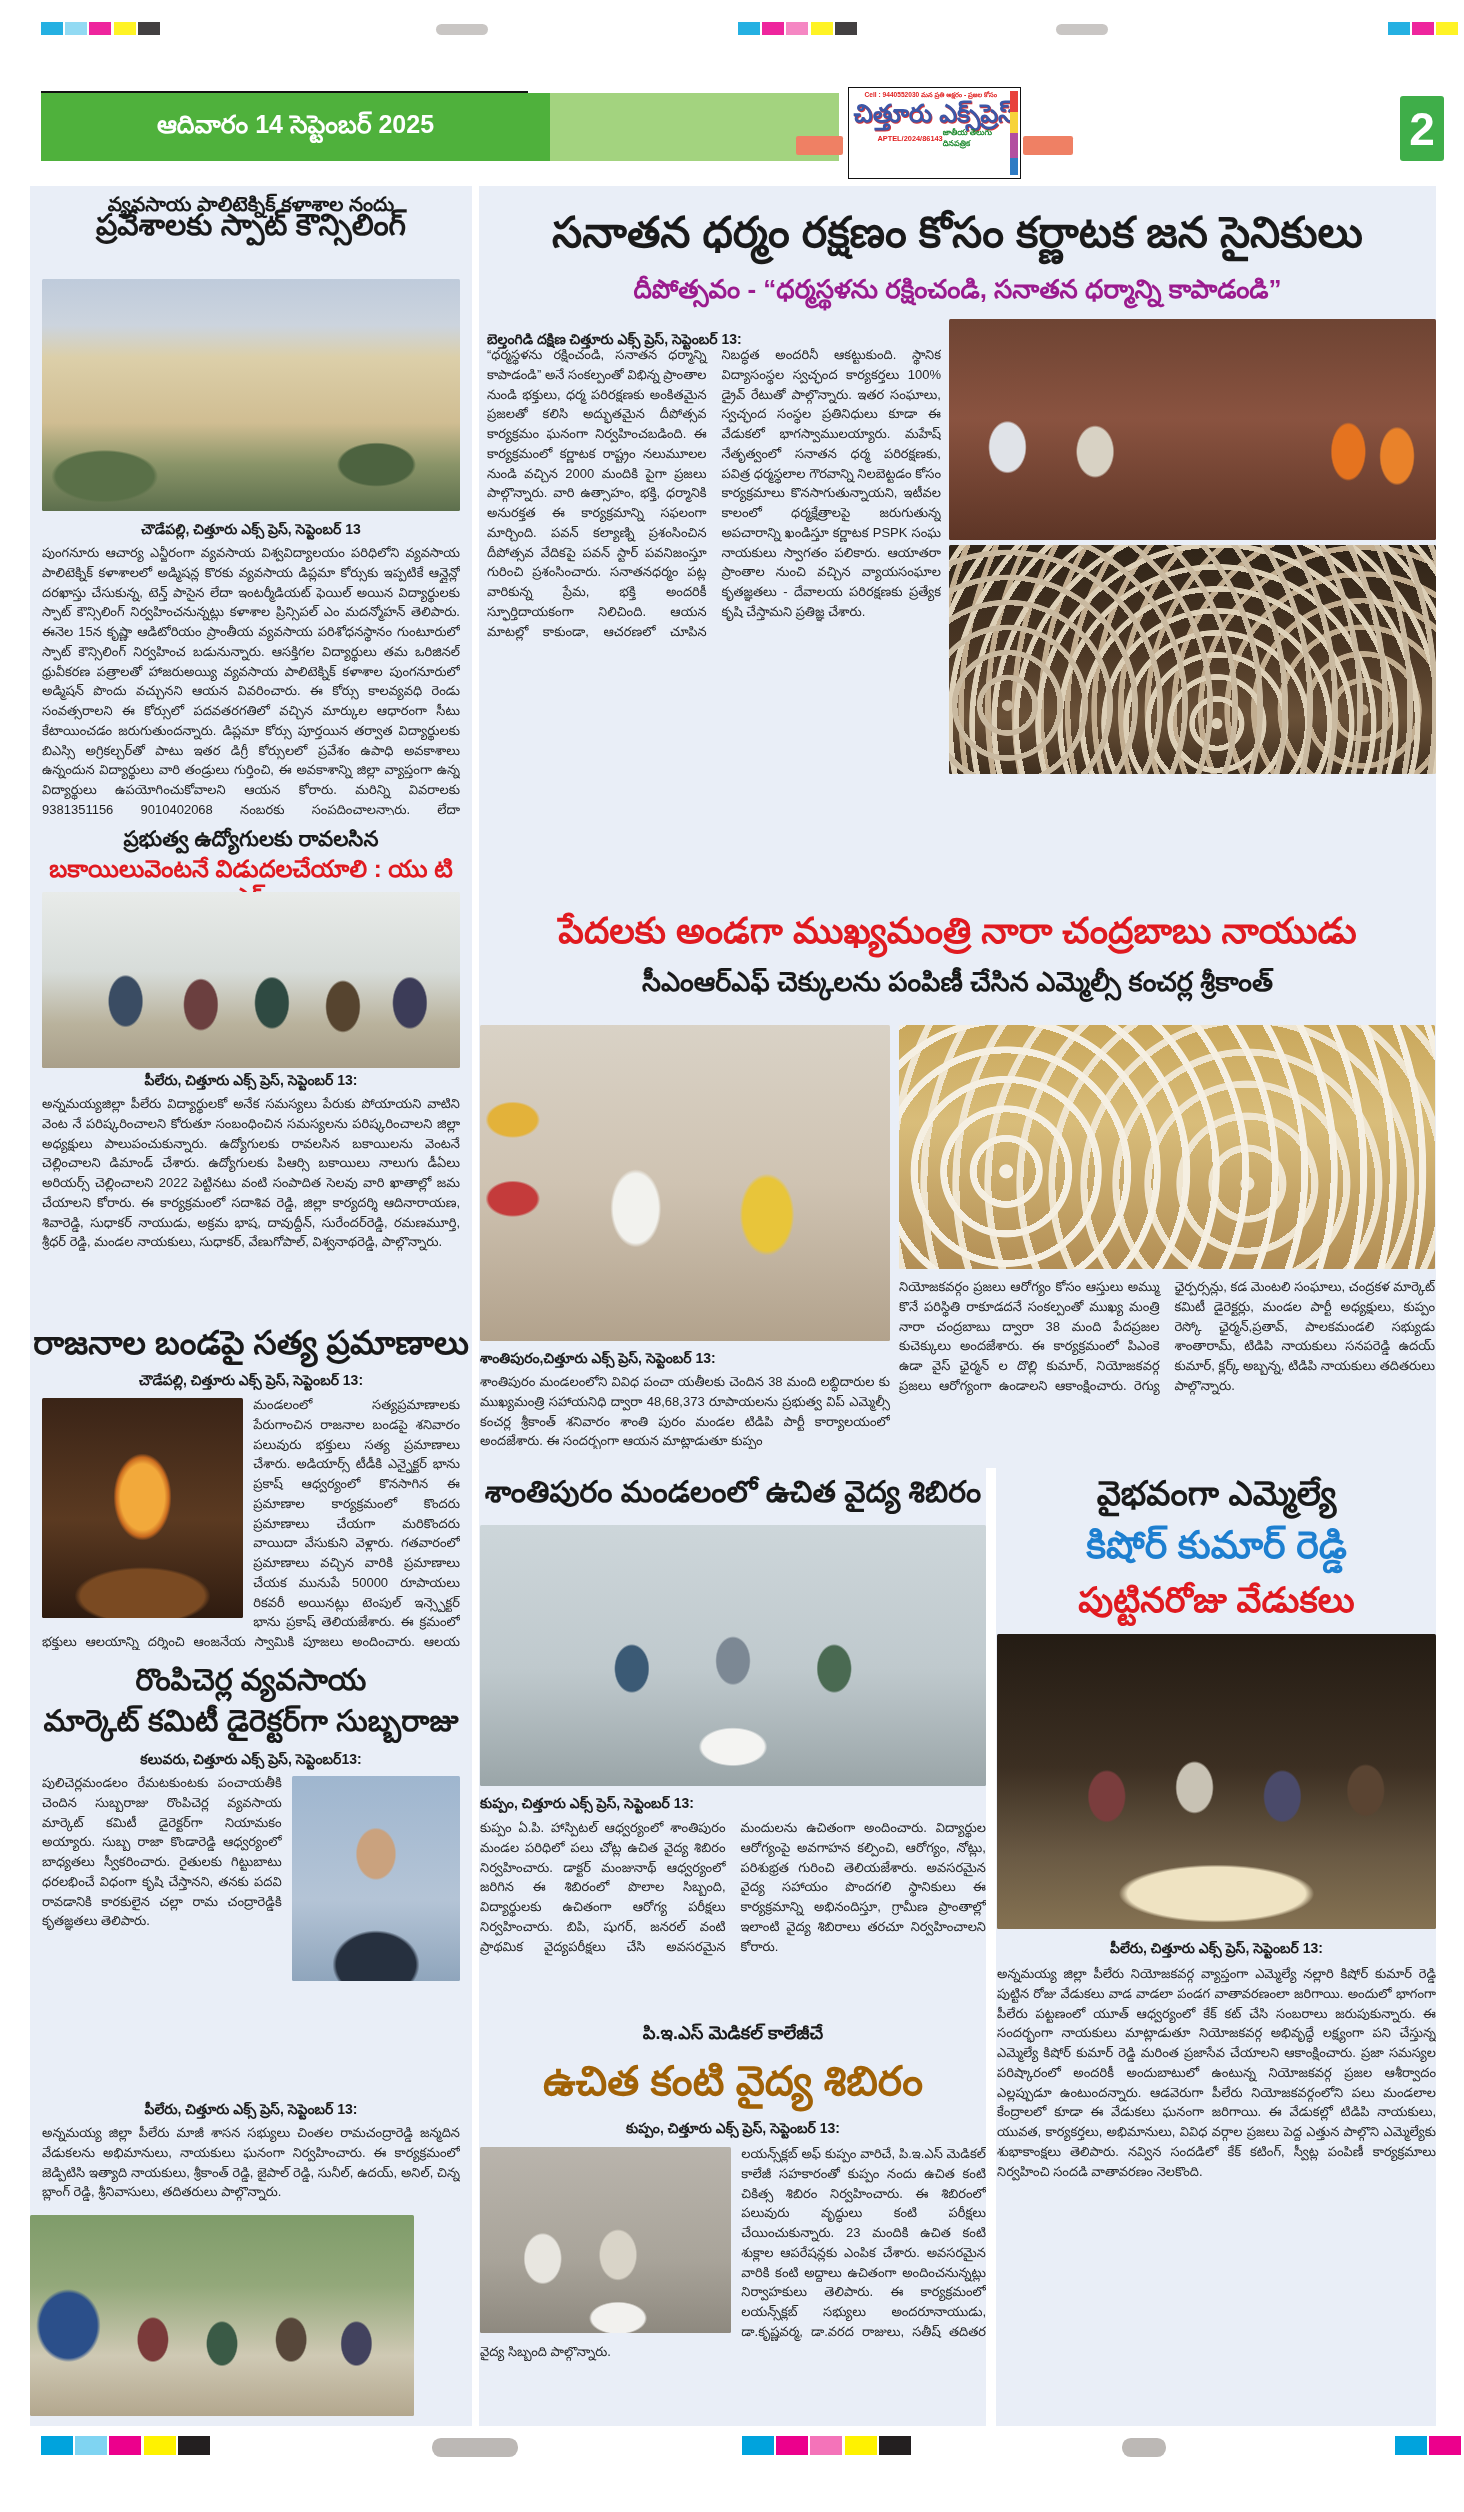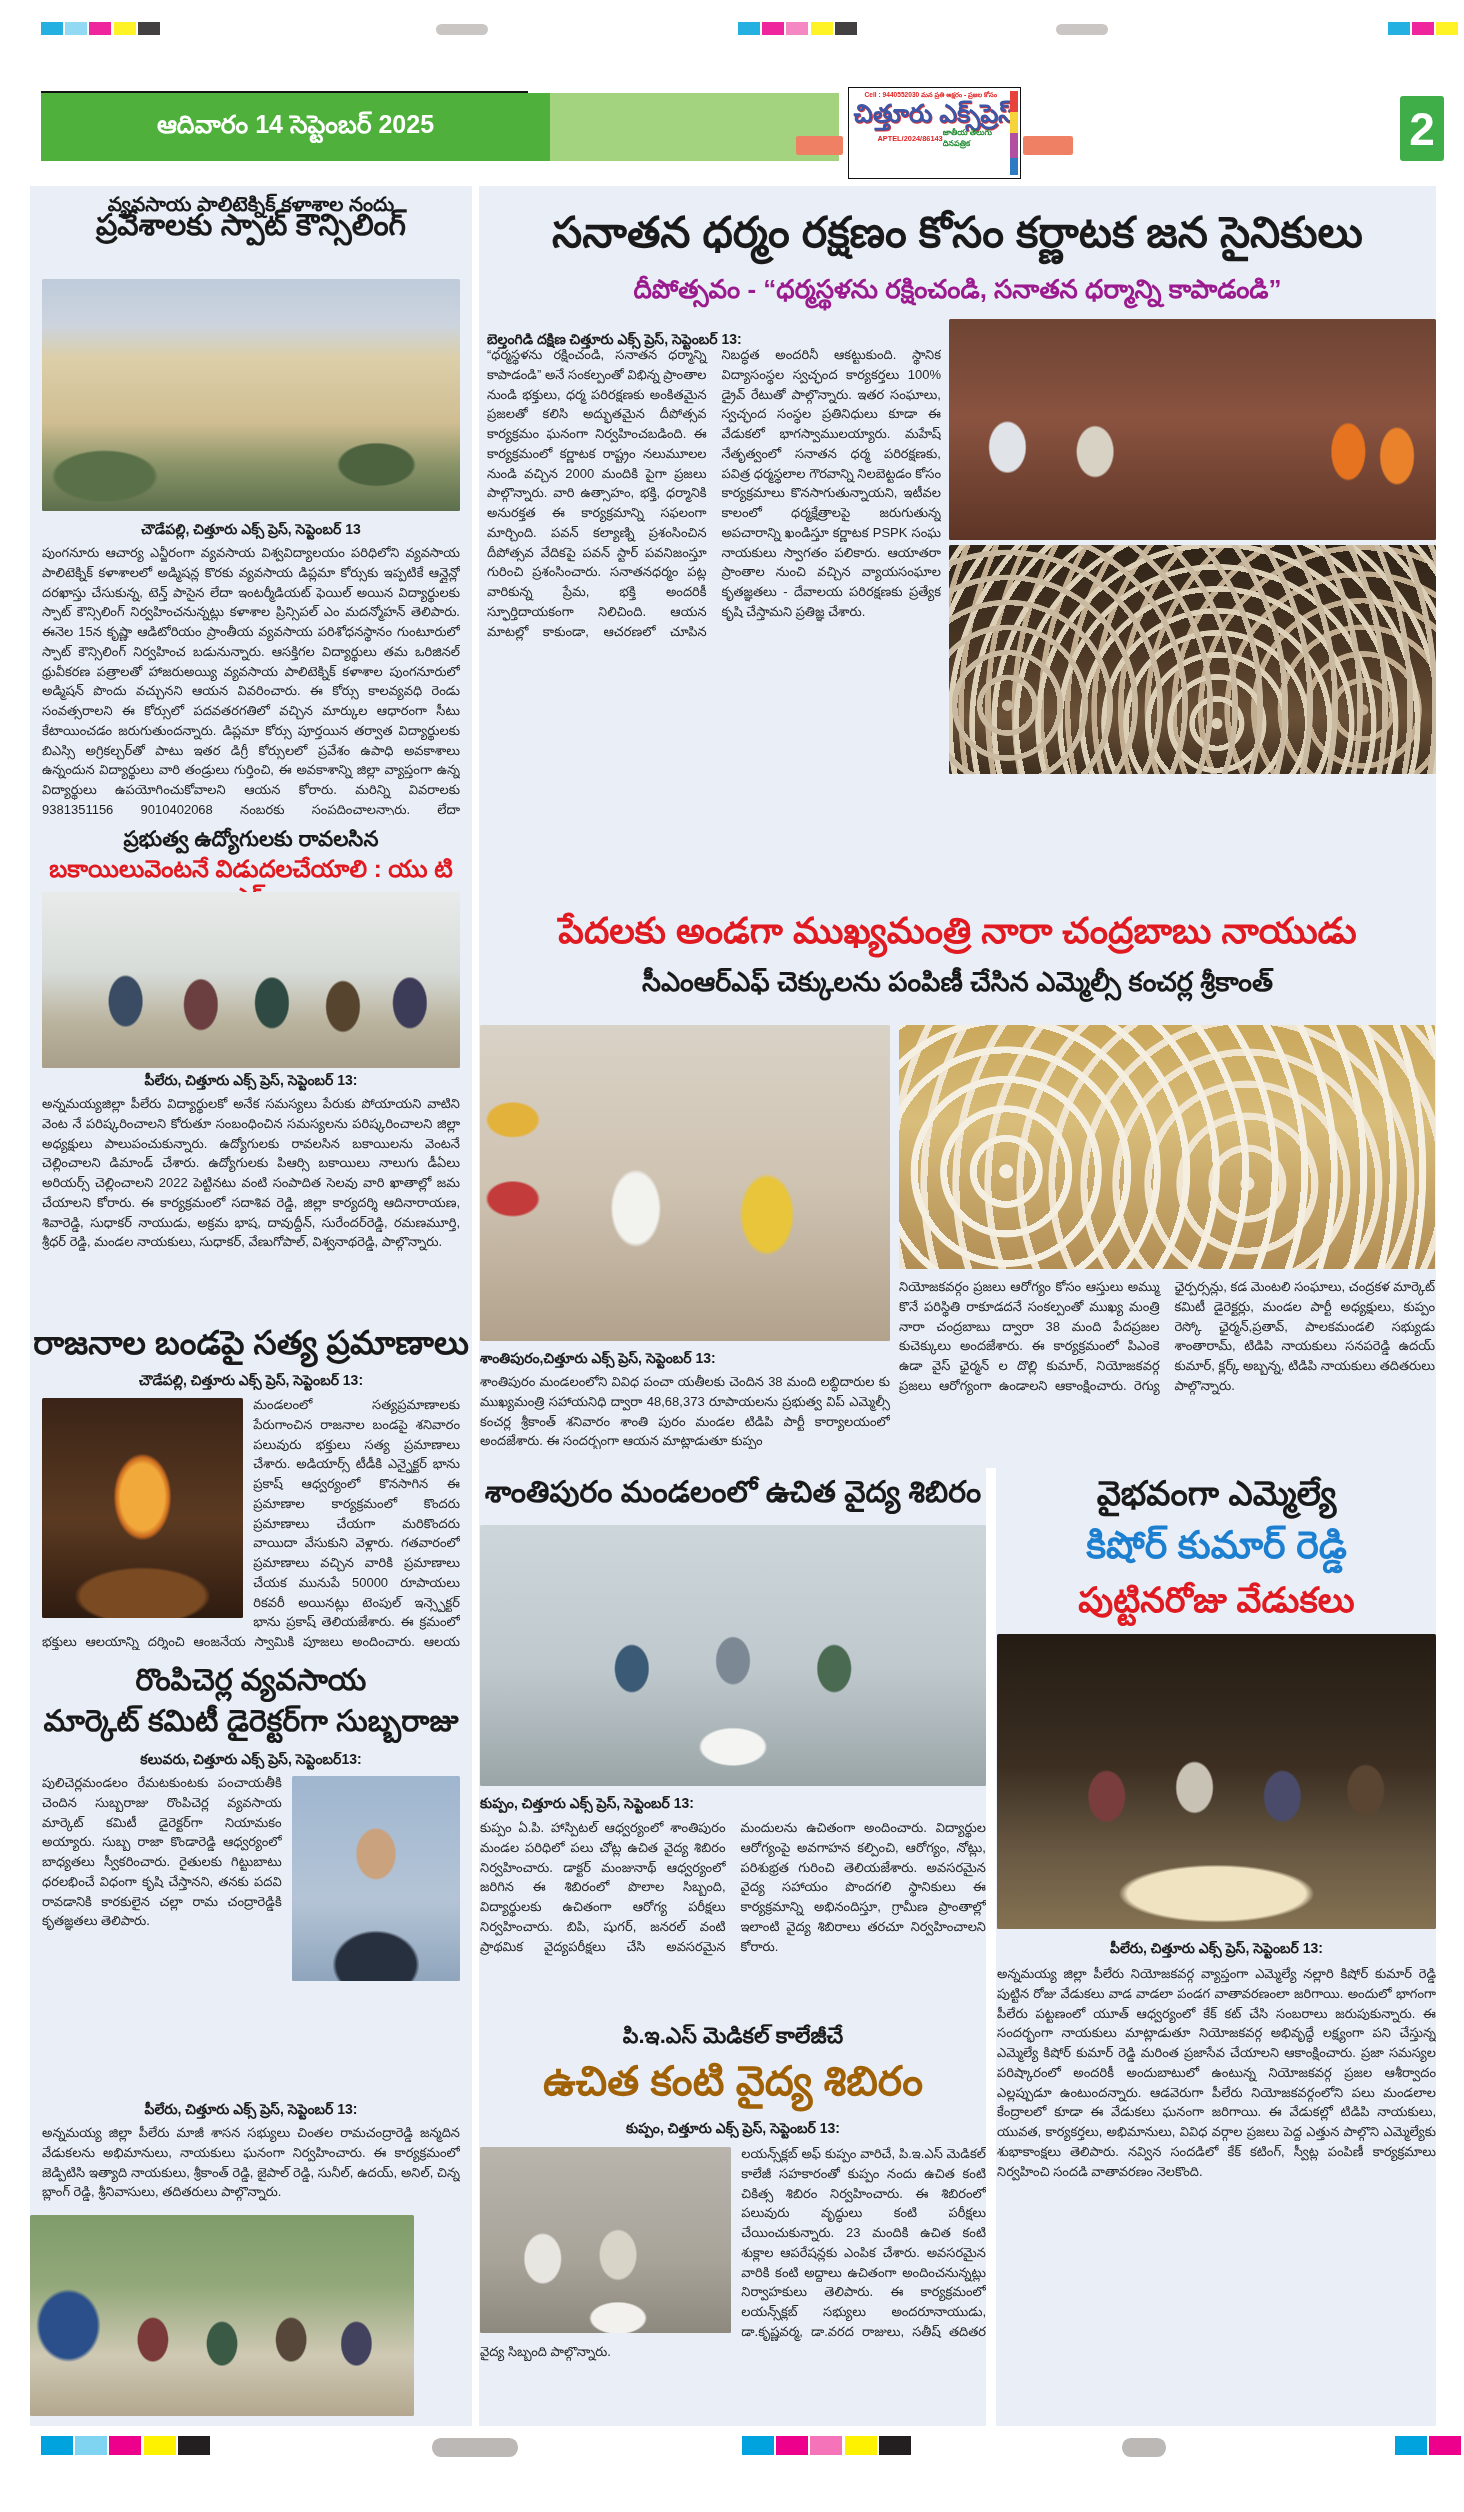--- a/index.html
+++ b/index.html
@@ -192,21 +192,21 @@
   <div class="ph ph-certs" style="left:899px;top:1025px;width:536px;height:244px;"></div>
   <div class="abs bd cols2" style="left:899px;top:1277px;width:536px;height:171px;overflow:hidden;">నియోజకవర్గం ప్రజలు ఆరోగ్యం కోసం ఆస్తులు అమ్ము కొనే పరిస్థితి రాకూడదనే సంకల్పంతో ముఖ్య మంత్రి నారా చంద్రబాబు ద్వారా 38 మంది పేదప్రజల కుచెక్కులు అందజేశారు. ఈ కార్యక్రమంలో పిఎంకె ఉడా వైస్ ఛైర్మన్ ల దొల్లి కుమార్, నియోజకవర్గ ప్రజలు ఆరోగ్యంగా ఉండాలని ఆకాంక్షించారు. రెగ్యు ఛైర్పర్సన్లు, కడ మెంటలి సంఘాలు, చంద్రకళ మార్కెట్ కమిటీ డైరెక్టర్లు, మండల పార్టీ అధ్యక్షులు, కుప్పం రెస్కో ఛైర్మన్,ప్రతావ్, పాలకమండలి సభ్యుడు శాంతారామ్, టిడిపి నాయకులు సనపరెడ్డి ఉదయ్ కుమార్, క్లర్క్ అబ్బన్న, టిడిపి నాయకులు తదితరులు పాల్గొన్నారు.</div>
   <div class="abs dl" style="left:480px;top:1350px;width:410px;">శాంతిపురం,చిత్తూరు ఎక్స్ ప్రెస్, సెప్టెంబర్ 13:</div>
   <div class="abs bd" style="left:480px;top:1372px;width:410px;height:77px;overflow:hidden;">శాంతిపురం మండలంలోని వివిధ పంచా యతీలకు చెందిన 38 మంది లబ్ధిదారుల కు ముఖ్యమంత్రి సహాయనిధి ద్వారా 48,68,373 రూపాయలను ప్రభుత్వ విప్ ఎమ్మెల్సీ కంచర్ల శ్రీకాంత్ శనివారం శాంతి పురం మండల టిడిపి పార్టీ కార్యాలయంలో అందజేశారు. ఈ సందర్భంగా ఆయన మాట్లాడుతూ కుప్పం</div>
 
   <div class="abs ctr hl" style="left:480px;top:1475px;width:506px;font-size:30px;">శాంతిపురం మండలంలో ఉచిత వైద్య శిబిరం</div>
   <div class="ph ph-medcamp" style="left:480px;top:1525px;width:506px;height:261px;"></div>
   <div class="abs ctr dl" style="left:480px;top:1795px;width:506px;text-align:left;">కుప్పం, చిత్తూరు ఎక్స్ ప్రెస్, సెప్టెంబర్ 13:</div>
   <div class="abs bd cols2" style="left:480px;top:1818px;width:506px;height:186px;overflow:hidden;">కుప్పం ఏ.పి. హాస్పిటల్ ఆధ్వర్యంలో శాంతిపురం మండల పరిధిలో పలు చోట్ల ఉచిత వైద్య శిబిరం నిర్వహించారు. డాక్టర్ మంజునాథ్ ఆధ్వర్యంలో జరిగిన ఈ శిబిరంలో పొలాల సిబ్బంది, విద్యార్థులకు ఉచితంగా ఆరోగ్య పరీక్షలు నిర్వహించారు. బిపి, షుగర్, జనరల్ వంటి ప్రాథమిక వైద్యపరీక్షలు చేసి అవసరమైన మందులను ఉచితంగా అందించారు. విద్యార్థుల ఆరోగ్యంపై అవగాహన కల్పించి, ఆరోగ్యం, నోట్లు, పరిశుభ్రత గురించి తెలియజేశారు. అవసరమైన వైద్య సహాయం పొందగలి స్థానికులు ఈ కార్యక్రమాన్ని అభినందిస్తూ, గ్రామీణ ప్రాంతాల్లో ఇలాంటి వైద్య శిబిరాలు తరచూ నిర్వహించాలని కోరారు.</div>
 
-  <div class="abs ctr hl" style="left:480px;top:2023px;width:506px;font-size:22px;">పి.ఇ.ఎస్ మెడికల్ కాలేజీచే</div>
+  <div class="abs ctr hl" style="left:480px;top:2023px;width:506px;font-size:18px;">పి.ఇ.ఎస్ మెడికల్ కాలేజీచే</div>
   <div class="abs ctr hl" style="left:480px;top:2058px;width:506px;font-size:41px;color:#a16207;">ఉచిత కంటి వైద్య శిబిరం</div>
   <div class="abs ctr dl" style="left:480px;top:2120px;width:506px;">కుప్పం, చిత్తూరు ఎక్స్ ప్రెస్, సెప్టెంబర్ 13:</div>
   <div class="abs bd" style="left:480px;top:2144px;width:506px;height:278px;overflow:hidden;">
     <div class="ph ph-eyecamp fl" style="position:relative;width:251px;height:186px;"></div>
     <span>లయన్స్‌క్లబ్ అఫ్ కుప్పం వారిచే, పి.ఇ.ఎస్ మెడికల్ కాలేజీ సహకారంతో కుప్పం నందు ఉచిత కంటి చికిత్స శిబిరం నిర్వహించారు. ఈ శిబిరంలో పలువురు వృద్ధులు కంటి పరీక్షలు చేయించుకున్నారు. 23 మందికి ఉచిత కంటి శుక్లాల ఆపరేషన్లకు ఎంపిక చేశారు. అవసరమైన వారికి కంటి అద్దాలు ఉచితంగా అందించనున్నట్లు నిర్వాహకులు తెలిపారు. ఈ కార్యక్రమంలో లయన్స్‌క్లబ్ సభ్యులు అందరూనాయుడు, డా.కృష్ణవర్మ, డా.వరద రాజులు, సతీష్ తదితర వైద్య సిబ్బంది పాల్గొన్నారు.</span>
   </div>
 
   <div class="abs ctr hl" style="left:997px;top:1474px;width:439px;font-size:34px;">వైభవంగా ఎమ్మెల్యే</div>
   <div class="abs ctr hl" style="left:997px;top:1524px;width:439px;font-size:38px;color:#1d7fd0;">కిషోర్ కుమార్ రెడ్డి</div>
   <div class="abs ctr hl" style="left:997px;top:1580px;width:439px;font-size:35px;color:#e01a20;">పుట్టినరోజు వేడుకలు</div>

